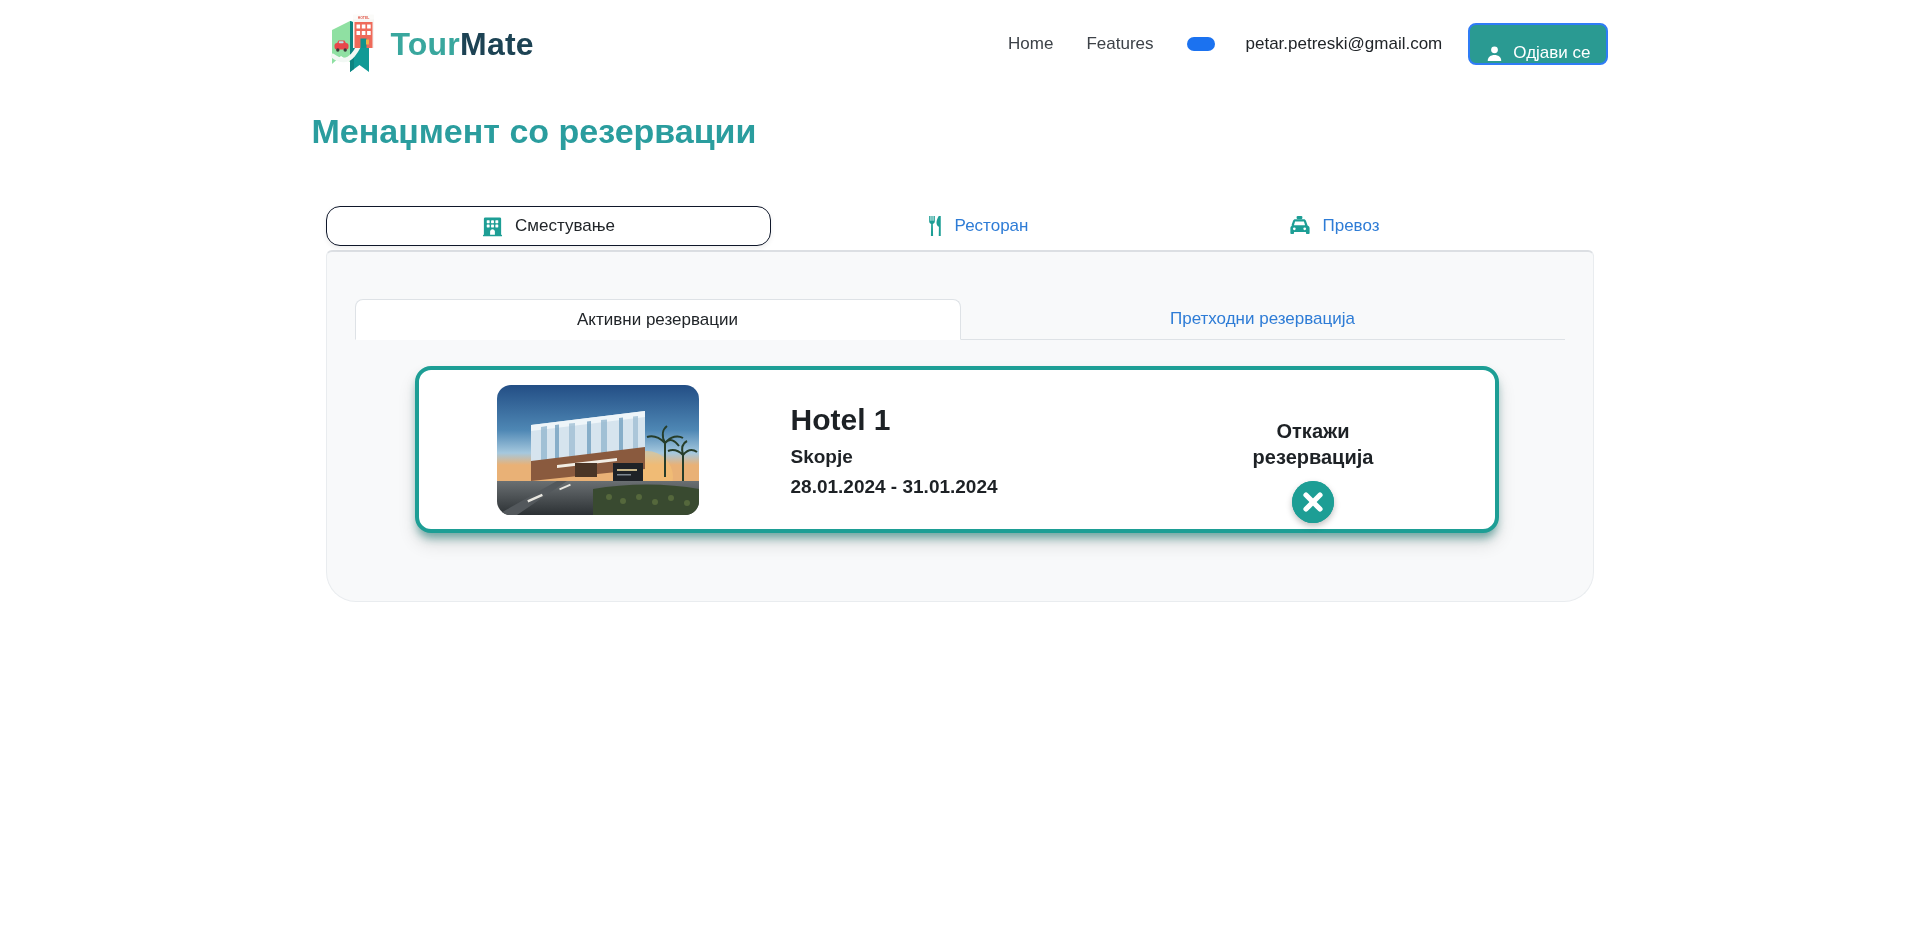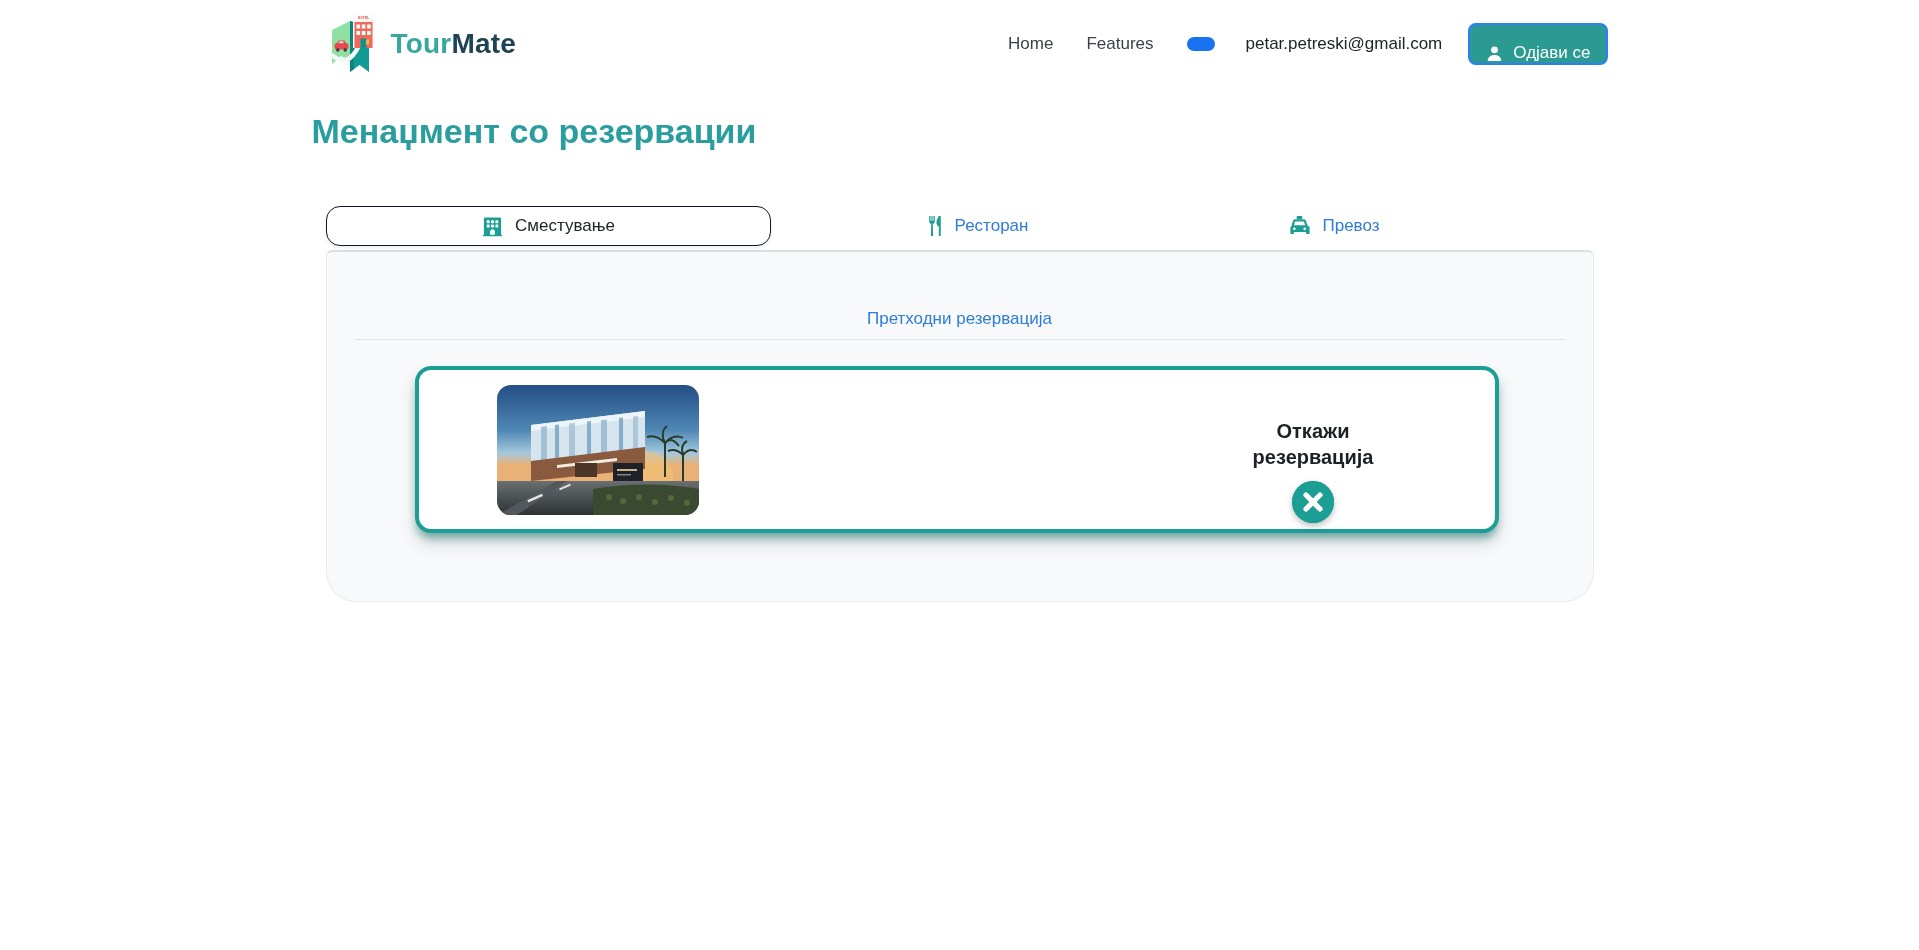--- a/index.html
+++ b/index.html
@@ -7,21 +7,21 @@
   body {
     width:1919px; height:950px; background:#ffffff;
     font-family:"Liberation Sans", sans-serif;
     color:#212529; overflow:hidden;
   }
   .container { width:1296px; margin:0 auto; }
 
   
   .header { display:flex; align-items:center; height:88px; padding-left:16px; }
   .brand { display:flex; align-items:center; gap:13px; cursor:pointer; }
-  .brand-text { font-size:28px; font-weight:700; letter-spacing:.2px; }
+  .brand-text { font-size:32px; font-weight:700; letter-spacing:.2px; }
   .brand-tour { color:#39a79e; }
   .brand-mate { color:#1d4354; }
   .nav { margin-left:auto; display:flex; align-items:center; }
   .nav-link { font-size:17px; color:#3d4248; margin-right:33px; cursor:pointer; }
   .toggle-pill { width:28px; height:14px; border-radius:7px; background:#1b72f0; margin-right:31px; cursor:pointer; }
   .email { font-size:17px; color:#212529; margin-right:26px; }
   .logout-btn {
     display:flex; align-items:flex-end; gap:9px;
     background:#2a9a92; color:#fff; font-size:17px; font-family:inherit;
     padding:0 15px; height:42px; border-radius:8px;
@@ -191,20 +191,21 @@
           <path d="M16.5 1 c-1.7 2.6-2.7 5.6-2.7 8.2 0 2.3 1.1 4.1 2.9 4.8 L16.5 25 h2.4 L18.9 1 Z"></path>
         </svg>
       </span>
       <span>Ресторан</span>
     </div>
   </div>
 
   <div class="panel">
 
     <div class="inner-tabs">
+      <div class="itab active">Активни резервации</div>
       <div class="itab inactive">Претходни резервација</div>
     </div>
 
     <div class="res-card">
       <div class="res-img">
         <svg width="202" height="130" viewBox="0 0 202 130">
           <defs>
             <linearGradient id="sky" x1="0" y1="0" x2="0" y2="1">
               <stop offset="0" stop-color="#234e85"></stop>
               <stop offset="0.45" stop-color="#4e87b4"></stop>
@@ -257,20 +258,25 @@
               <circle cx="112" cy="112" r="3"></circle>
               <circle cx="126" cy="116" r="3"></circle>
               <circle cx="142" cy="112" r="3"></circle>
               <circle cx="158" cy="117" r="3"></circle>
               <circle cx="174" cy="113" r="3"></circle>
               <circle cx="190" cy="118" r="3"></circle>
             </g>
         </svg>
       </div>
 
+      <div class="res-text">
+        <div class="hotel-name">Hotel 1</div>
+        <div class="hotel-city">Skopje</div>
+        <div class="hotel-dates">28.01.2024 - 31.01.2024</div>
+      </div>
 
       <div class="res-action">
         <div class="cancel-label">Откажи резервација</div>
         <button class="cancel-btn">
           <span style="display:flex;">
             <svg width="42" height="42" viewBox="0 0 42 42">
               <circle cx="21" cy="21" r="21" fill="#1d9e95"></circle>
               <g stroke="#ffffff" stroke-width="5.2" stroke-linecap="round">
                 <line x1="14" y1="14" x2="28" y2="28"></line>
                 <line x1="28" y1="14" x2="14" y2="28"></line>

